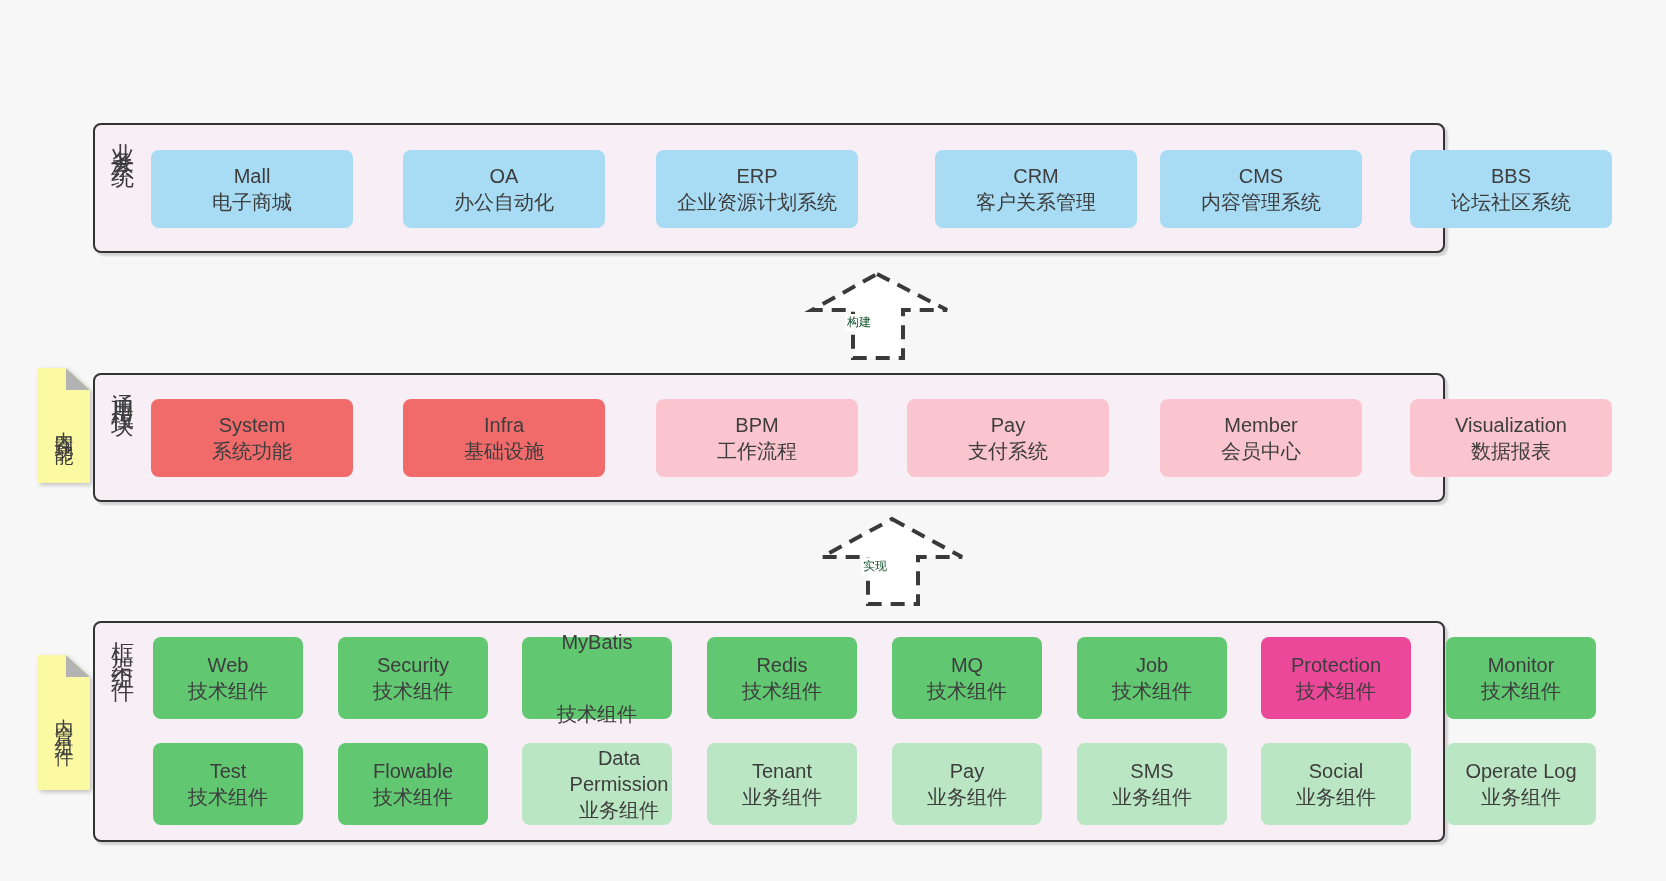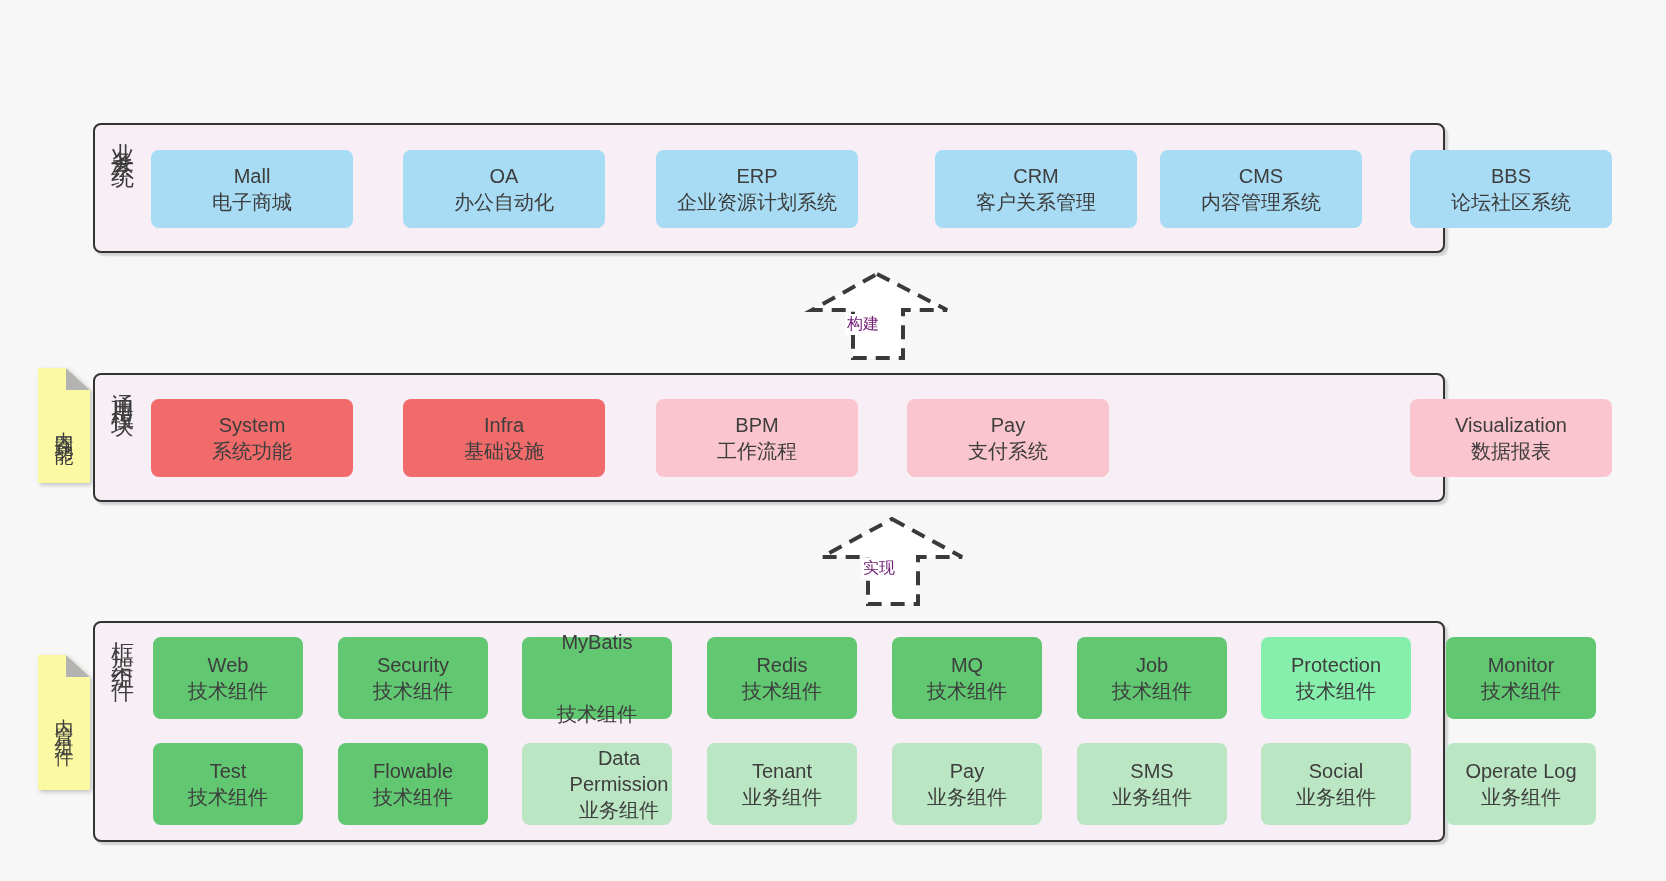--- a/index.html
+++ b/index.html
@@ -69,21 +69,21 @@
   #note-modules .vtext { letter-spacing:5px; }
   #note-components { left:38px; top:655px; height:135px; }
   #note-components .vtext { letter-spacing:10px; }
 
   
   .arrow-svg { position:absolute; overflow:visible; }
   #arrow-build     { left:804px; top:268px; }
   #arrow-implement { left:814px; top:513px; }
   .arrow-label {
     position:absolute;
-    font-size:16px; color:#701a75;
+    font-size:12px; color:#14532d;
     background:#ffffff; padding:0 2px;
     white-space:nowrap;
   }
   #arrow-build-label     { left:845px; top:314px; }
   #arrow-implement-label { left:861px; top:558px; }
 </style>
 </head>
 <body style="background-color: rgb(247, 247, 247);">
 
 <div class="canvas">
@@ -141,20 +141,24 @@
       <div>基础设施</div>
     </div>
     <div class="box box-wide" style="left: 561px; top: 24px; background-color: rgb(250, 197, 206);">
       <div>BPM</div>
       <div>工作流程</div>
     </div>
     <div class="box box-wide" style="left: 812px; top: 24px; background-color: rgb(250, 197, 206);">
       <div>Pay</div>
       <div>支付系统</div>
     </div>
+    <div class="box box-wide" style="left: 1065px; top: 24px; background-color: rgb(250, 197, 206);">
+      <div>Member</div>
+      <div>会员中心</div>
+    </div>
     <div class="box box-wide" style="left: 1315px; top: 24px; background-color: rgb(250, 197, 206);">
       <div>Visualization</div>
       <div>数据报表</div>
     </div>
   </div>
 
   <svg class="arrow-svg" id="arrow-implement" width="152" height="95" viewBox="0 0 152 95">
     <polygon points="78,6 148,44 104,44 104,91 54,91 54,44 8,44" fill="#ffffff" stroke="#3a3a3a" stroke-width="4" stroke-dasharray="14 9" stroke-linejoin="miter"></polygon>
   </svg>
   <div class="arrow-label" id="arrow-implement-label">实现</div>
@@ -186,21 +190,21 @@
       <div>技术组件</div>
     </div>
     <div class="box box-narrow" style="left: 797px; top: 14px; background-color: rgb(97, 199, 113);">
       <div>MQ</div>
       <div>技术组件</div>
     </div>
     <div class="box box-narrow" style="left: 982px; top: 14px; background-color: rgb(97, 199, 113);">
       <div>Job</div>
       <div>技术组件</div>
     </div>
-    <div class="box box-narrow" style="left: 1166px; top: 14px; background-color: #86efac;">
+    <div class="box box-narrow" style="left: 1166px; top: 14px; background-color: #ec4899;">
       <div>Protection</div>
       <div>技术组件</div>
     </div>
     <div class="box box-narrow" style="left: 1351px; top: 14px; background-color: rgb(97, 199, 113);">
       <div>Monitor</div>
       <div>技术组件</div>
     </div>
 
     <div class="box box-narrow" style="left: 58px; top: 120px; background-color: rgb(97, 199, 113); text-align: right;">
       <div>Test</div>

